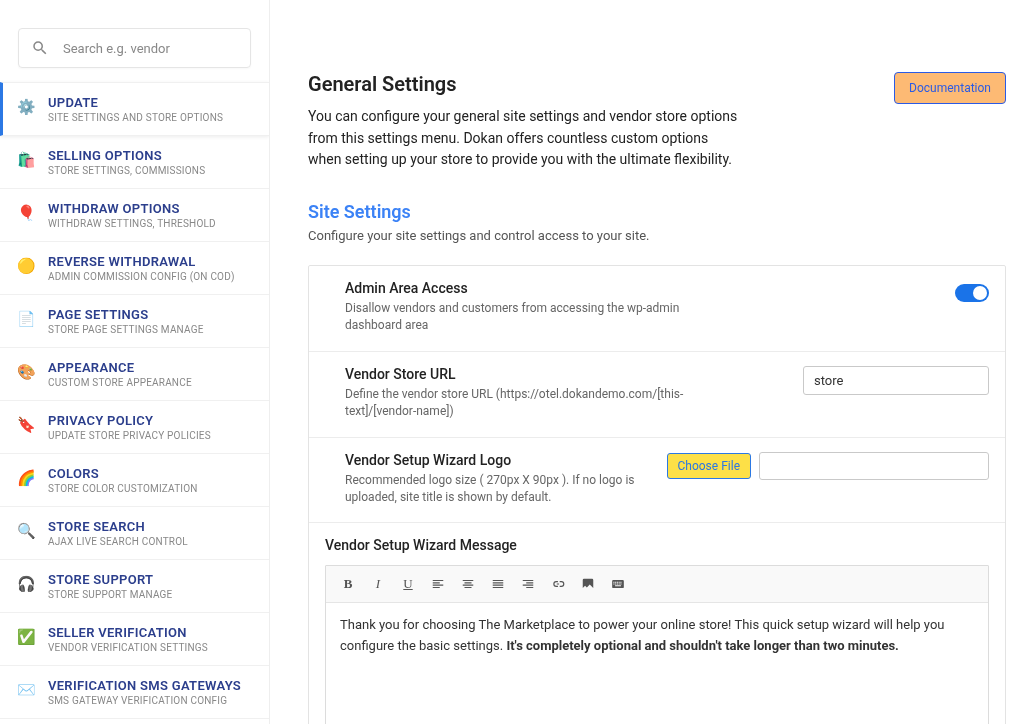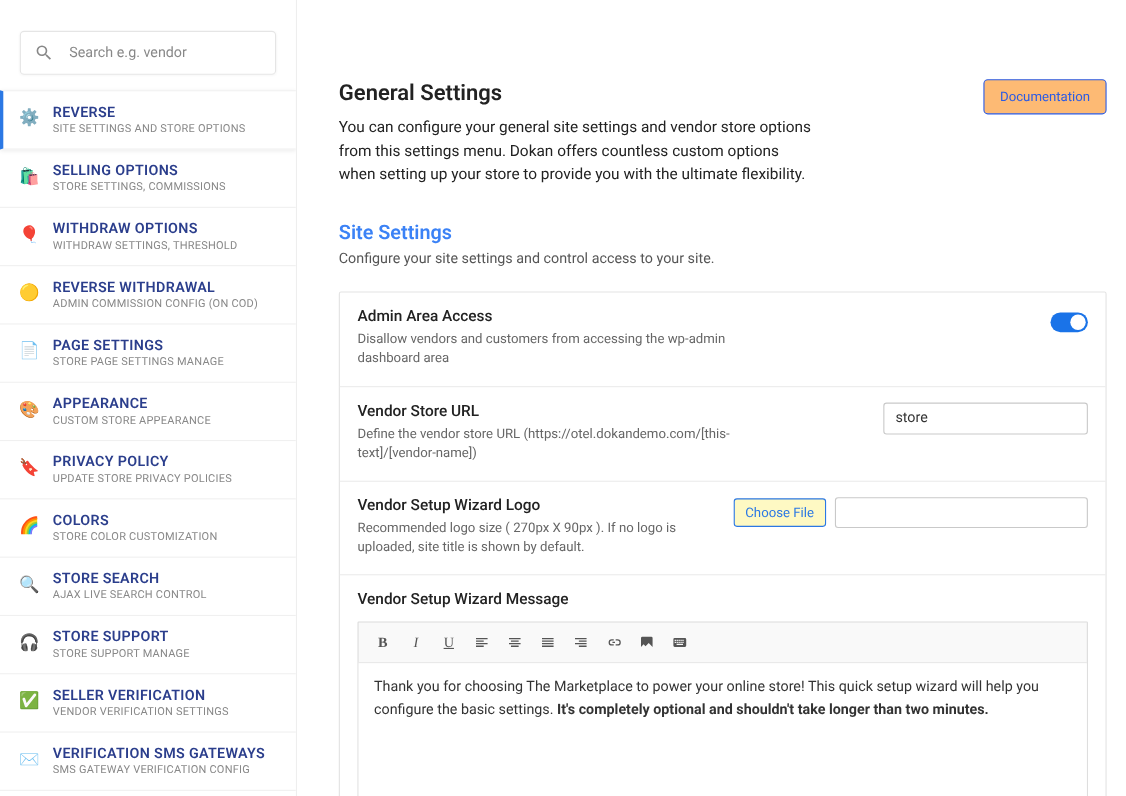--- a/index.html
+++ b/index.html
@@ -23,31 +23,31 @@
   .main{flex:1;padding:28px 18px 0 38px;overflow:auto;}
   .header-row{display:flex;justify-content:space-between;align-items:flex-start;margin-top:44px;}
   h1{font-size:20px;font-weight:600;color:#222;margin-bottom:10px;}
   .desc{font-size:14px;color:#222;line-height:1.55;max-width:430px;margin-bottom:30px;}
   .doc-btn{border:1px solid #2B5BE4;color:#2B5BE4;background:#fdba74;border-radius:4px;padding:8px 14px;font-size:12px;cursor:pointer;}
   h2{font-size:18px;font-weight:600;color:#3b82f6;margin-bottom:6px;}
   .section-desc{font-size:13px;color:#555;margin-bottom:22px;}
   .settings-card{border:1px solid #e3e3e3;border-radius:2px;}
   .setting-row{display:flex;justify-content:space-between;align-items:flex-start;padding:14px 16px 16px 16px;border-bottom:1px solid #ececec;}
   .setting-row:last-child{border-bottom:none;}
-  .setting-left{flex:1;padding-right:20px;}
+  .setting-left{flex:1;padding-right:20px;margin-left:20px;}
   .setting-title{font-size:14px;font-weight:500;color:#222;margin-bottom:4px;}
   .setting-help{font-size:12px;color:#666;line-height:1.45;max-width:340px;}
   .setting-right{display:flex;align-items:center;gap:8px;}
   
   .toggle{width:34px;height:18px;background:#1a73e8;border-radius:10px;position:relative;cursor:pointer;margin-top:4px;}
   .toggle::after{content:"";position:absolute;width:14px;height:14px;background:#fff;border-radius:50%;top:2px;right:2px;}
   
   .txt-input{border:1px solid #c9c9c9;border-radius:3px;padding:6px 10px;font-size:13px;width:186px;color:#333;outline:none;}
   
-  .choose-btn{border:1px solid #2B78E4;color:#2B78E4;background:#fef9c3;border-radius:3px;padding:5px 10px;font-size:12px;cursor:pointer;}
+  .choose-btn{border:1px solid #2B78E4;color:#2B78E4;background:#fde047;border-radius:3px;padding:5px 10px;font-size:12px;cursor:pointer;}
   .file-field{border:1px solid #c9c9c9;border-radius:3px;width:230px;height:28px;background:#fff;}
   
   .editor-row{padding:14px 16px 16px 16px;}
   .editor-title{font-size:14px;font-weight:500;color:#222;margin-bottom:12px;}
   .editor-box{border:1px solid #dcdcdc;background:#f9f9f9;border-radius:1px;}
   .toolbar{display:flex;align-items:center;gap:14px;padding:10px 14px;border-bottom:1px solid #e5e5e5;}
   .tbtn{width:16px;height:16px;color:#555;cursor:pointer;display:flex;align-items:center;justify-content:center;font-size:13px;font-family:Georgia,serif;}
   .editor-content{background:#fff;min-height:180px;padding:12px 14px;font-size:13px;color:#333;line-height:1.55;}
   .editor-content b{font-weight:700;}
 </style>
@@ -60,21 +60,21 @@
     <div class="search-wrap">
       <svg viewBox="0 0 24 24">
           <path d="M15.5 14h-.79l-.28-.27A6.471 6.471 0 0016 9.5 6.5 6.5 0 109.5 16c1.61 0 3.09-.59 4.23-1.57l.27.28v.79l5 4.99L20.49 19l-4.99-5zm-6 0C7.01 14 5 11.99 5 9.5S7.01 5 9.5 5 14 7.01 14 9.5 11.99 14 9.5 14z"></path>
         </svg>
       <input type="text" placeholder="Search e.g. vendor" style="">
     </div>
     <ul class="menu" id="sidebar-menu">
         <li class="menu-item active">
           <span class="menu-icon">⚙️</span>
           <span class="menu-text">
-            <span class="menu-title">REVERSE</span>
+            <span class="menu-title">UPDATE</span>
             <span class="menu-sub">SITE SETTINGS AND STORE OPTIONS</span>
           </span>
         </li>
         <li class="menu-item">
           <span class="menu-icon">🛍️</span>
           <span class="menu-text">
             <span class="menu-title">SELLING OPTIONS</span>
             <span class="menu-sub">STORE SETTINGS, COMMISSIONS</span>
           </span>
         </li>

